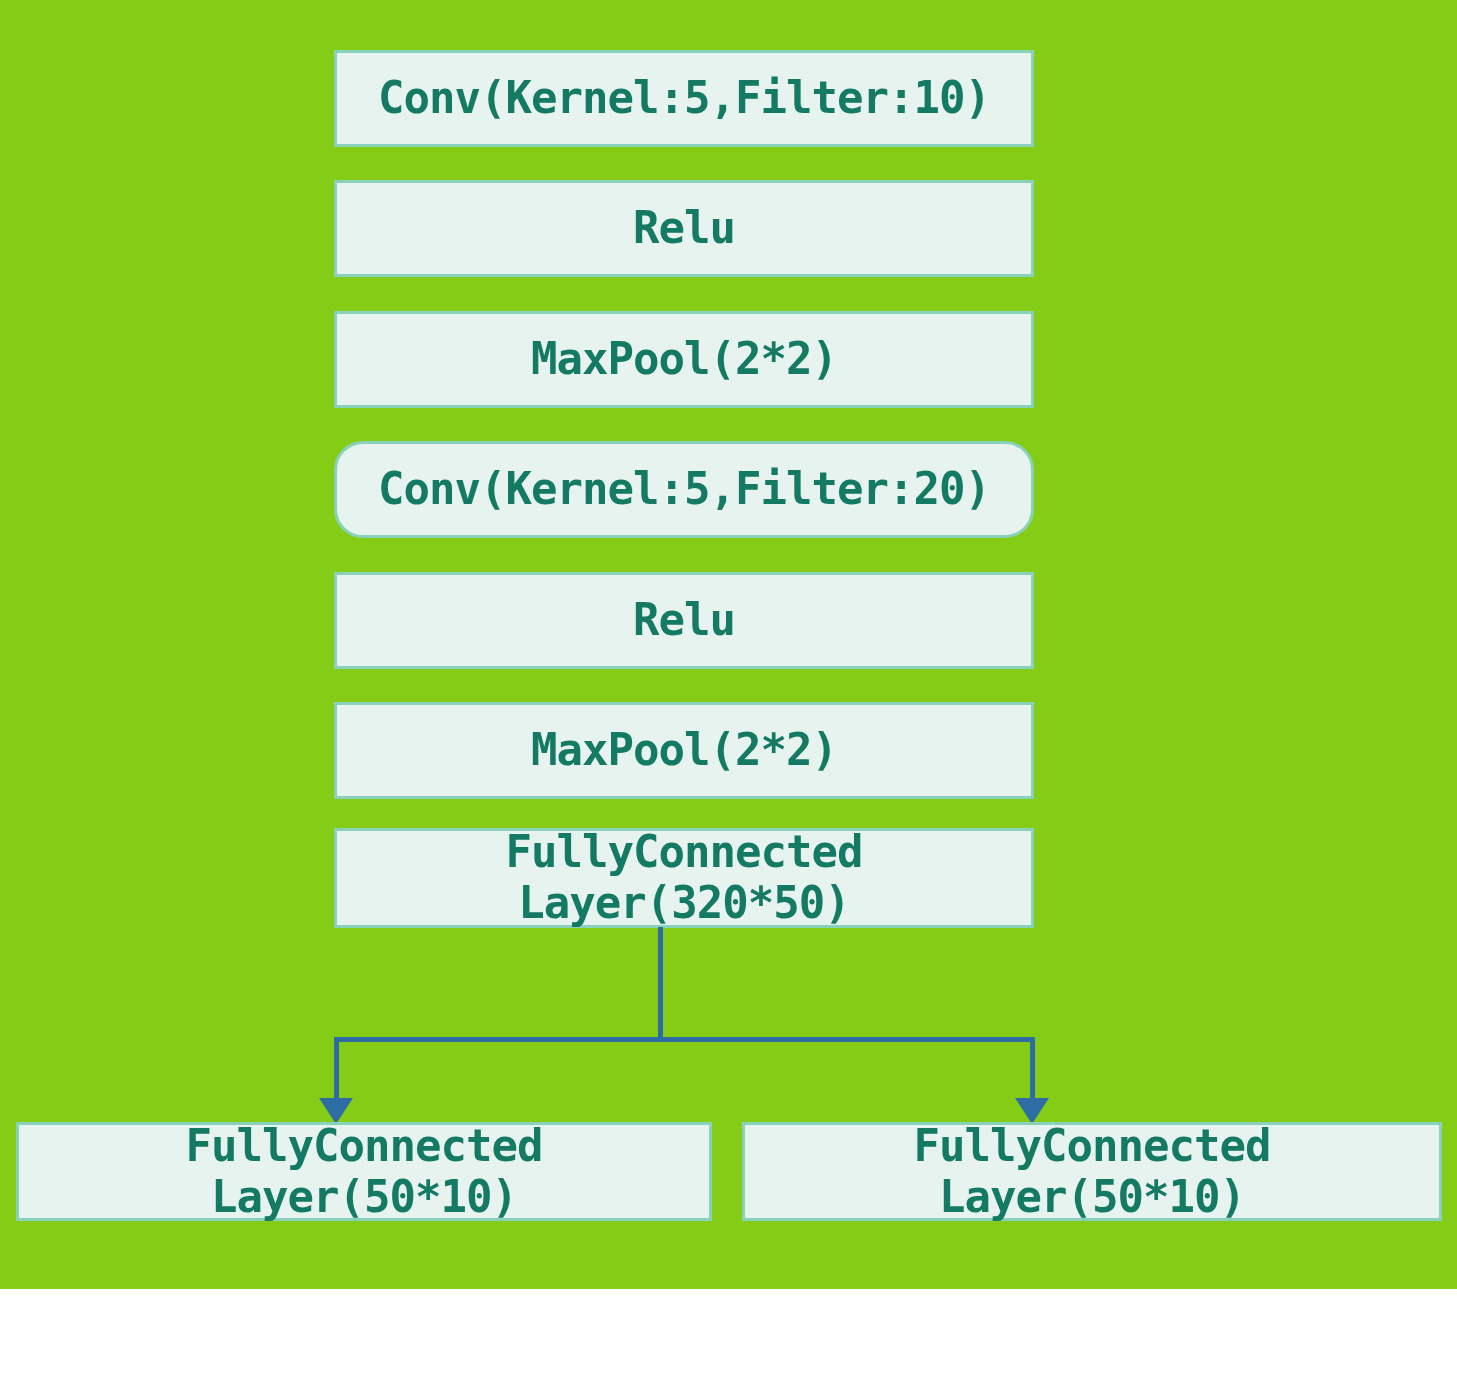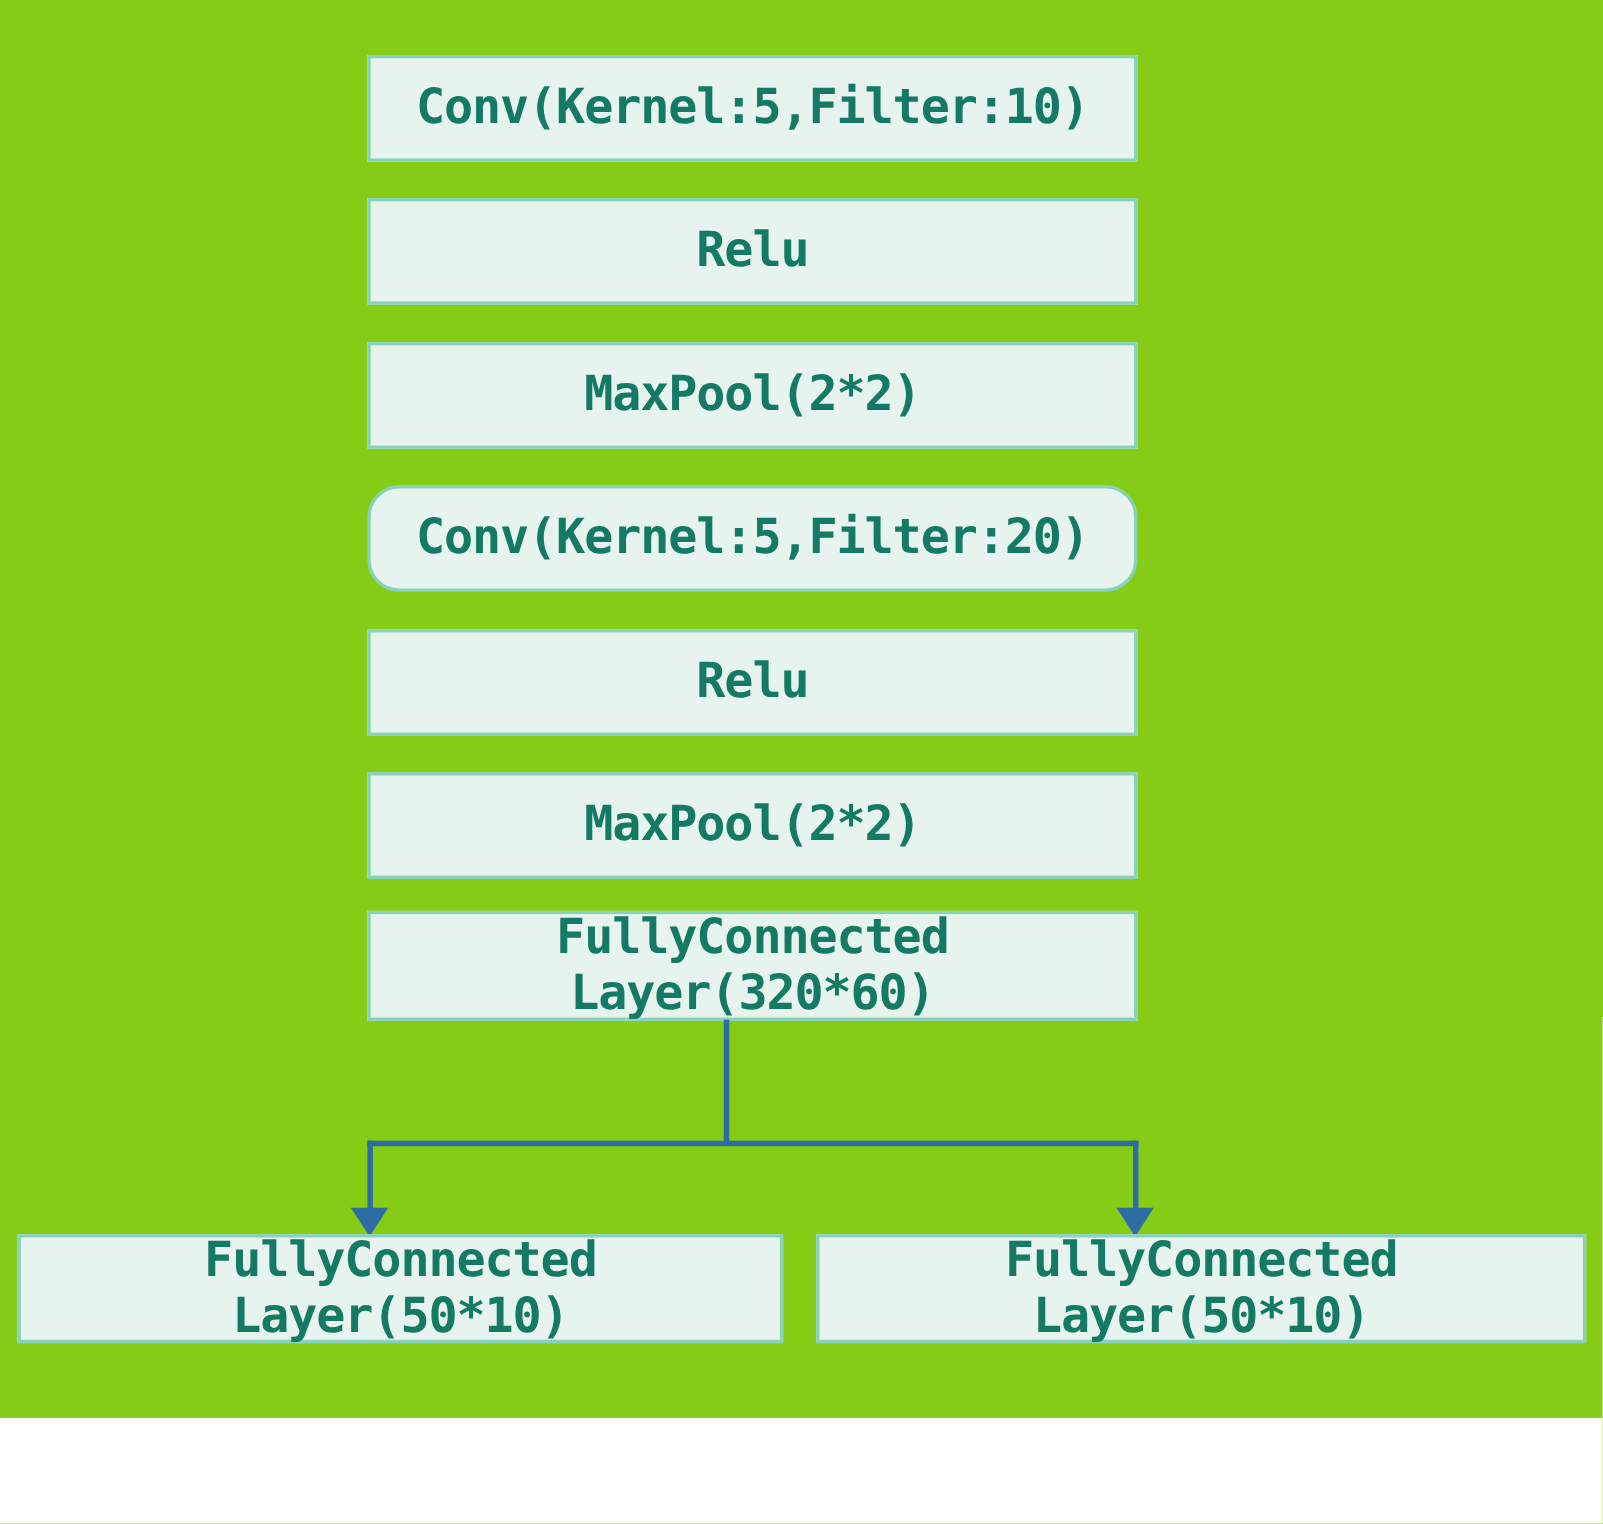--- a/index.html
+++ b/index.html
@@ -111,21 +111,21 @@
   <div class="node stack-node n5">
     <span>Relu</span>
   </div>
 
   <div class="node stack-node n6">
     <span>MaxPool(2*2)</span>
   </div>
 
   <div class="node stack-node n7">
     <span class="line1">FullyConnected</span>
-    <span class="line2">Layer(320*60)</span>
+    <span class="line2">Layer(320*50)</span>
   </div>
 
   <div class="edge edge-trunk"></div>
   <div class="edge edge-bus"></div>
   <div class="edge edge-drop-l"></div>
   <div class="edge edge-drop-r"></div>
   <div class="arrowhead arrow-l"></div>
   <div class="arrowhead arrow-r"></div>
 
   <div class="node leaf leaf-left">

